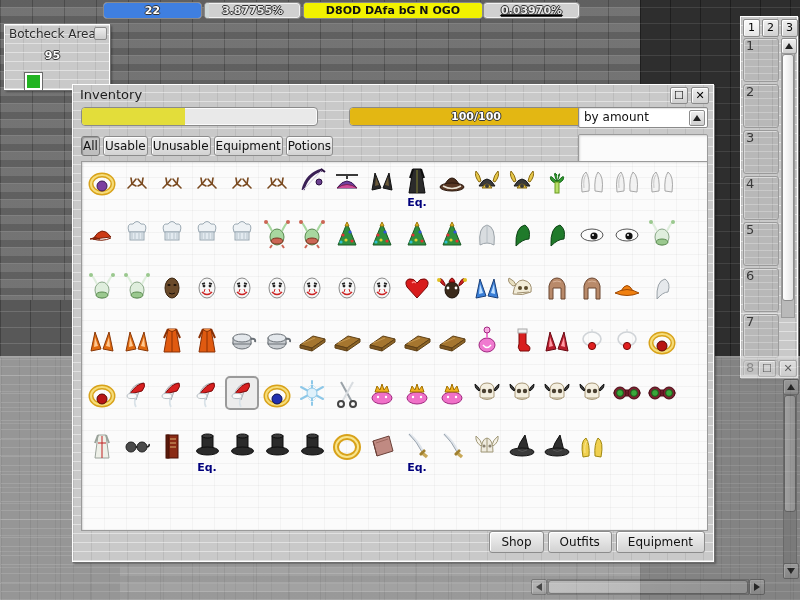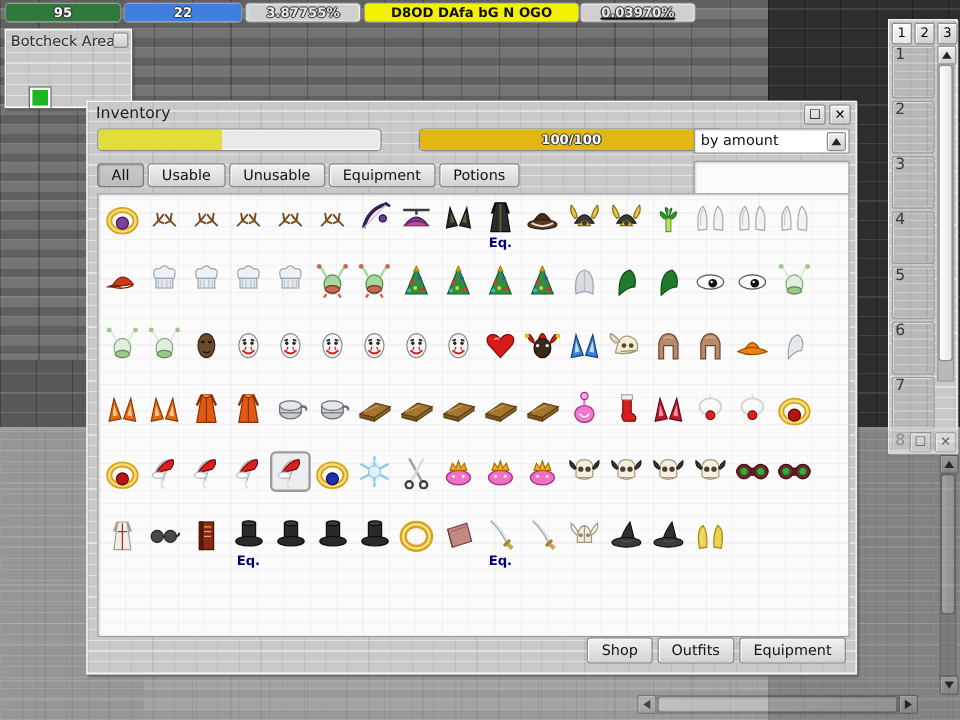--- a/index.html
+++ b/index.html
@@ -44,21 +44,21 @@
     background-color:#c9c9c9;
     border:1px solid #ffffff;
     box-shadow:1px 1px 0 #6e6e6e, 2px 2px 2px rgba(0,0,0,.35);
   }
   .btn{
     display:inline-block;
     background:linear-gradient(#f2f2f2,#d2d2d2);
     border:1px solid #8c8c8c;
     border-radius:3px;
     box-shadow:inset 1px 1px 0 #ffffff;
-    padding:2px 11px;
+    padding:2px 1px;
     font-size:12px;line-height:14px;
     color:#111;
     cursor:pointer;
     white-space:nowrap;
   }
   .btn.pressed{
     background:linear-gradient(#c9c9c9,#bdbdbd);
     box-shadow:inset 1px 1px 1px rgba(0,0,0,.25);
     border-color:#7a7a7a;
   }
@@ -236,21 +236,21 @@
   .bigbtn{padding:3px 11px;font-size:12px;}
 </style>
 </head>
 <body>
 
 <div id="game-bg"></div>
 <div id="game-bg-dark"></div>
 <div id="game-bg-dark2"></div>
 
 <div id="statbar">
-    <div class="stat" style="left: 4px; width: 95px;">
+    <div class="stat" style="left: 4px; width: 95px; margin-top: 45px;">
       <div class="fill" style="width: 100%; background: rgb(47, 122, 58);"></div>
       <span class="txt">95</span>
     </div>
     <div class="stat" style="left: 103px; width: 97px;">
       <div class="fill" style="width: 100%; background: rgb(63, 127, 224);"></div>
       <span class="txt">22</span>
     </div>
     <div class="stat grey" style="left: 204px; width: 95px;">
       <div class="fill" style="width: 4%; background: rgb(207, 216, 216);"></div>
       <span class="txt">3.87755%</span>

